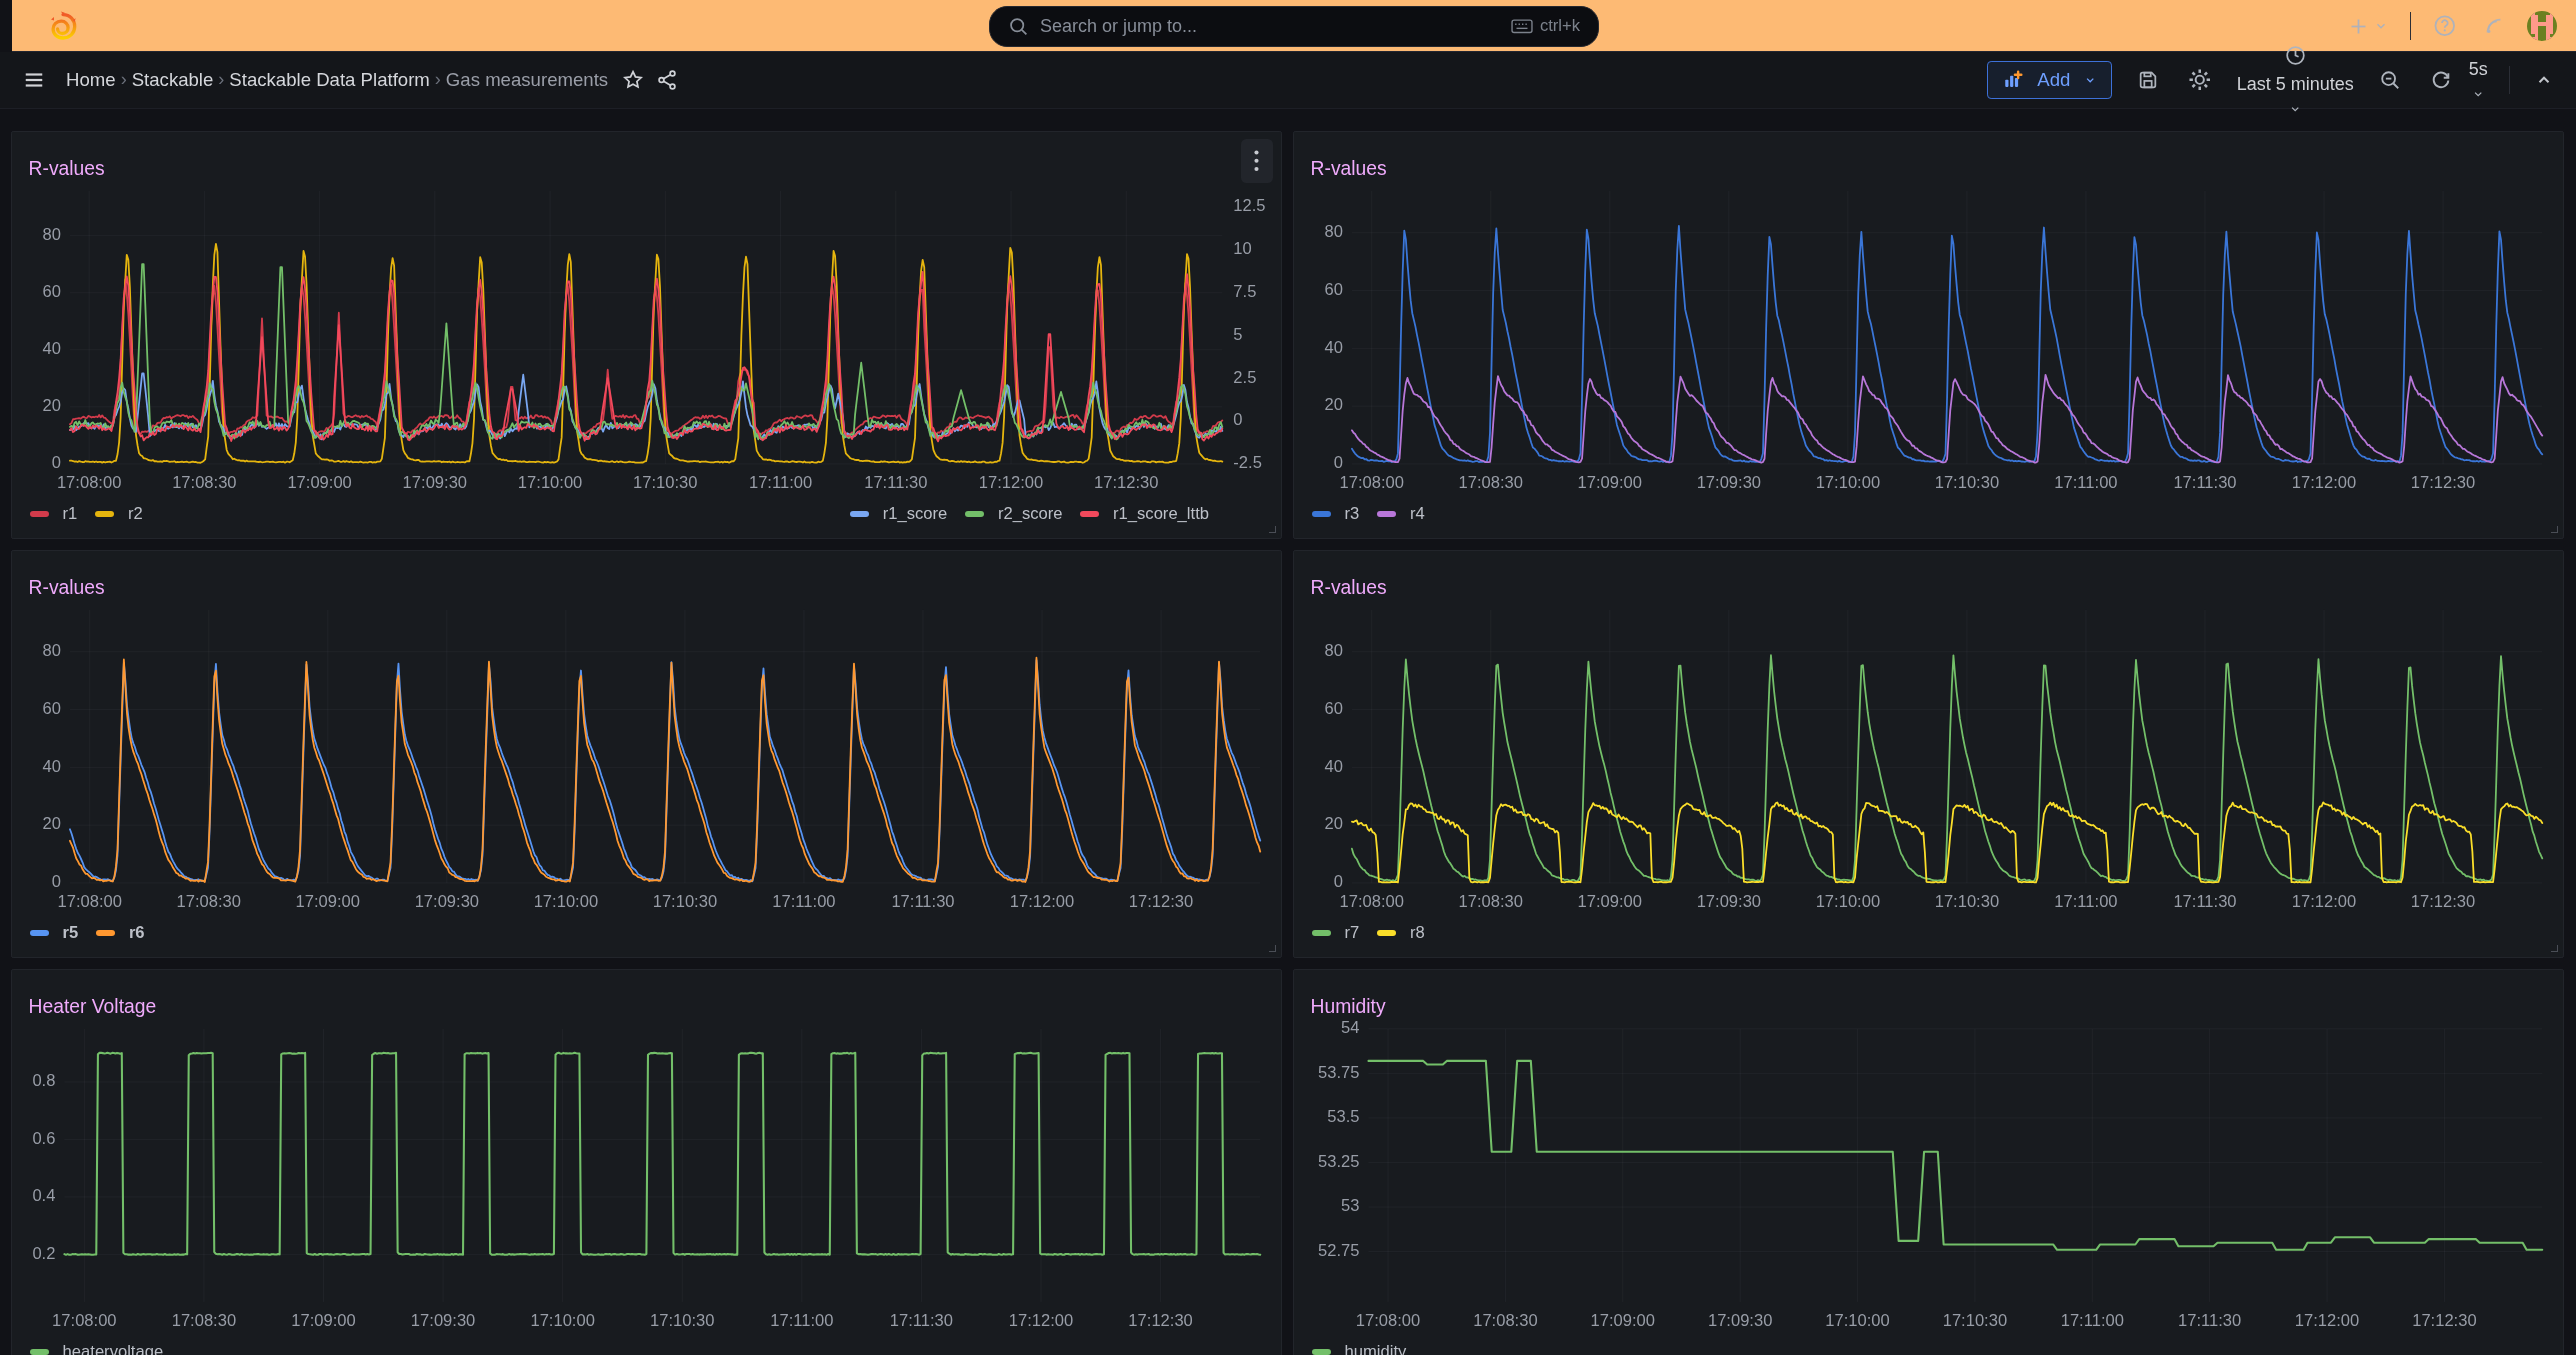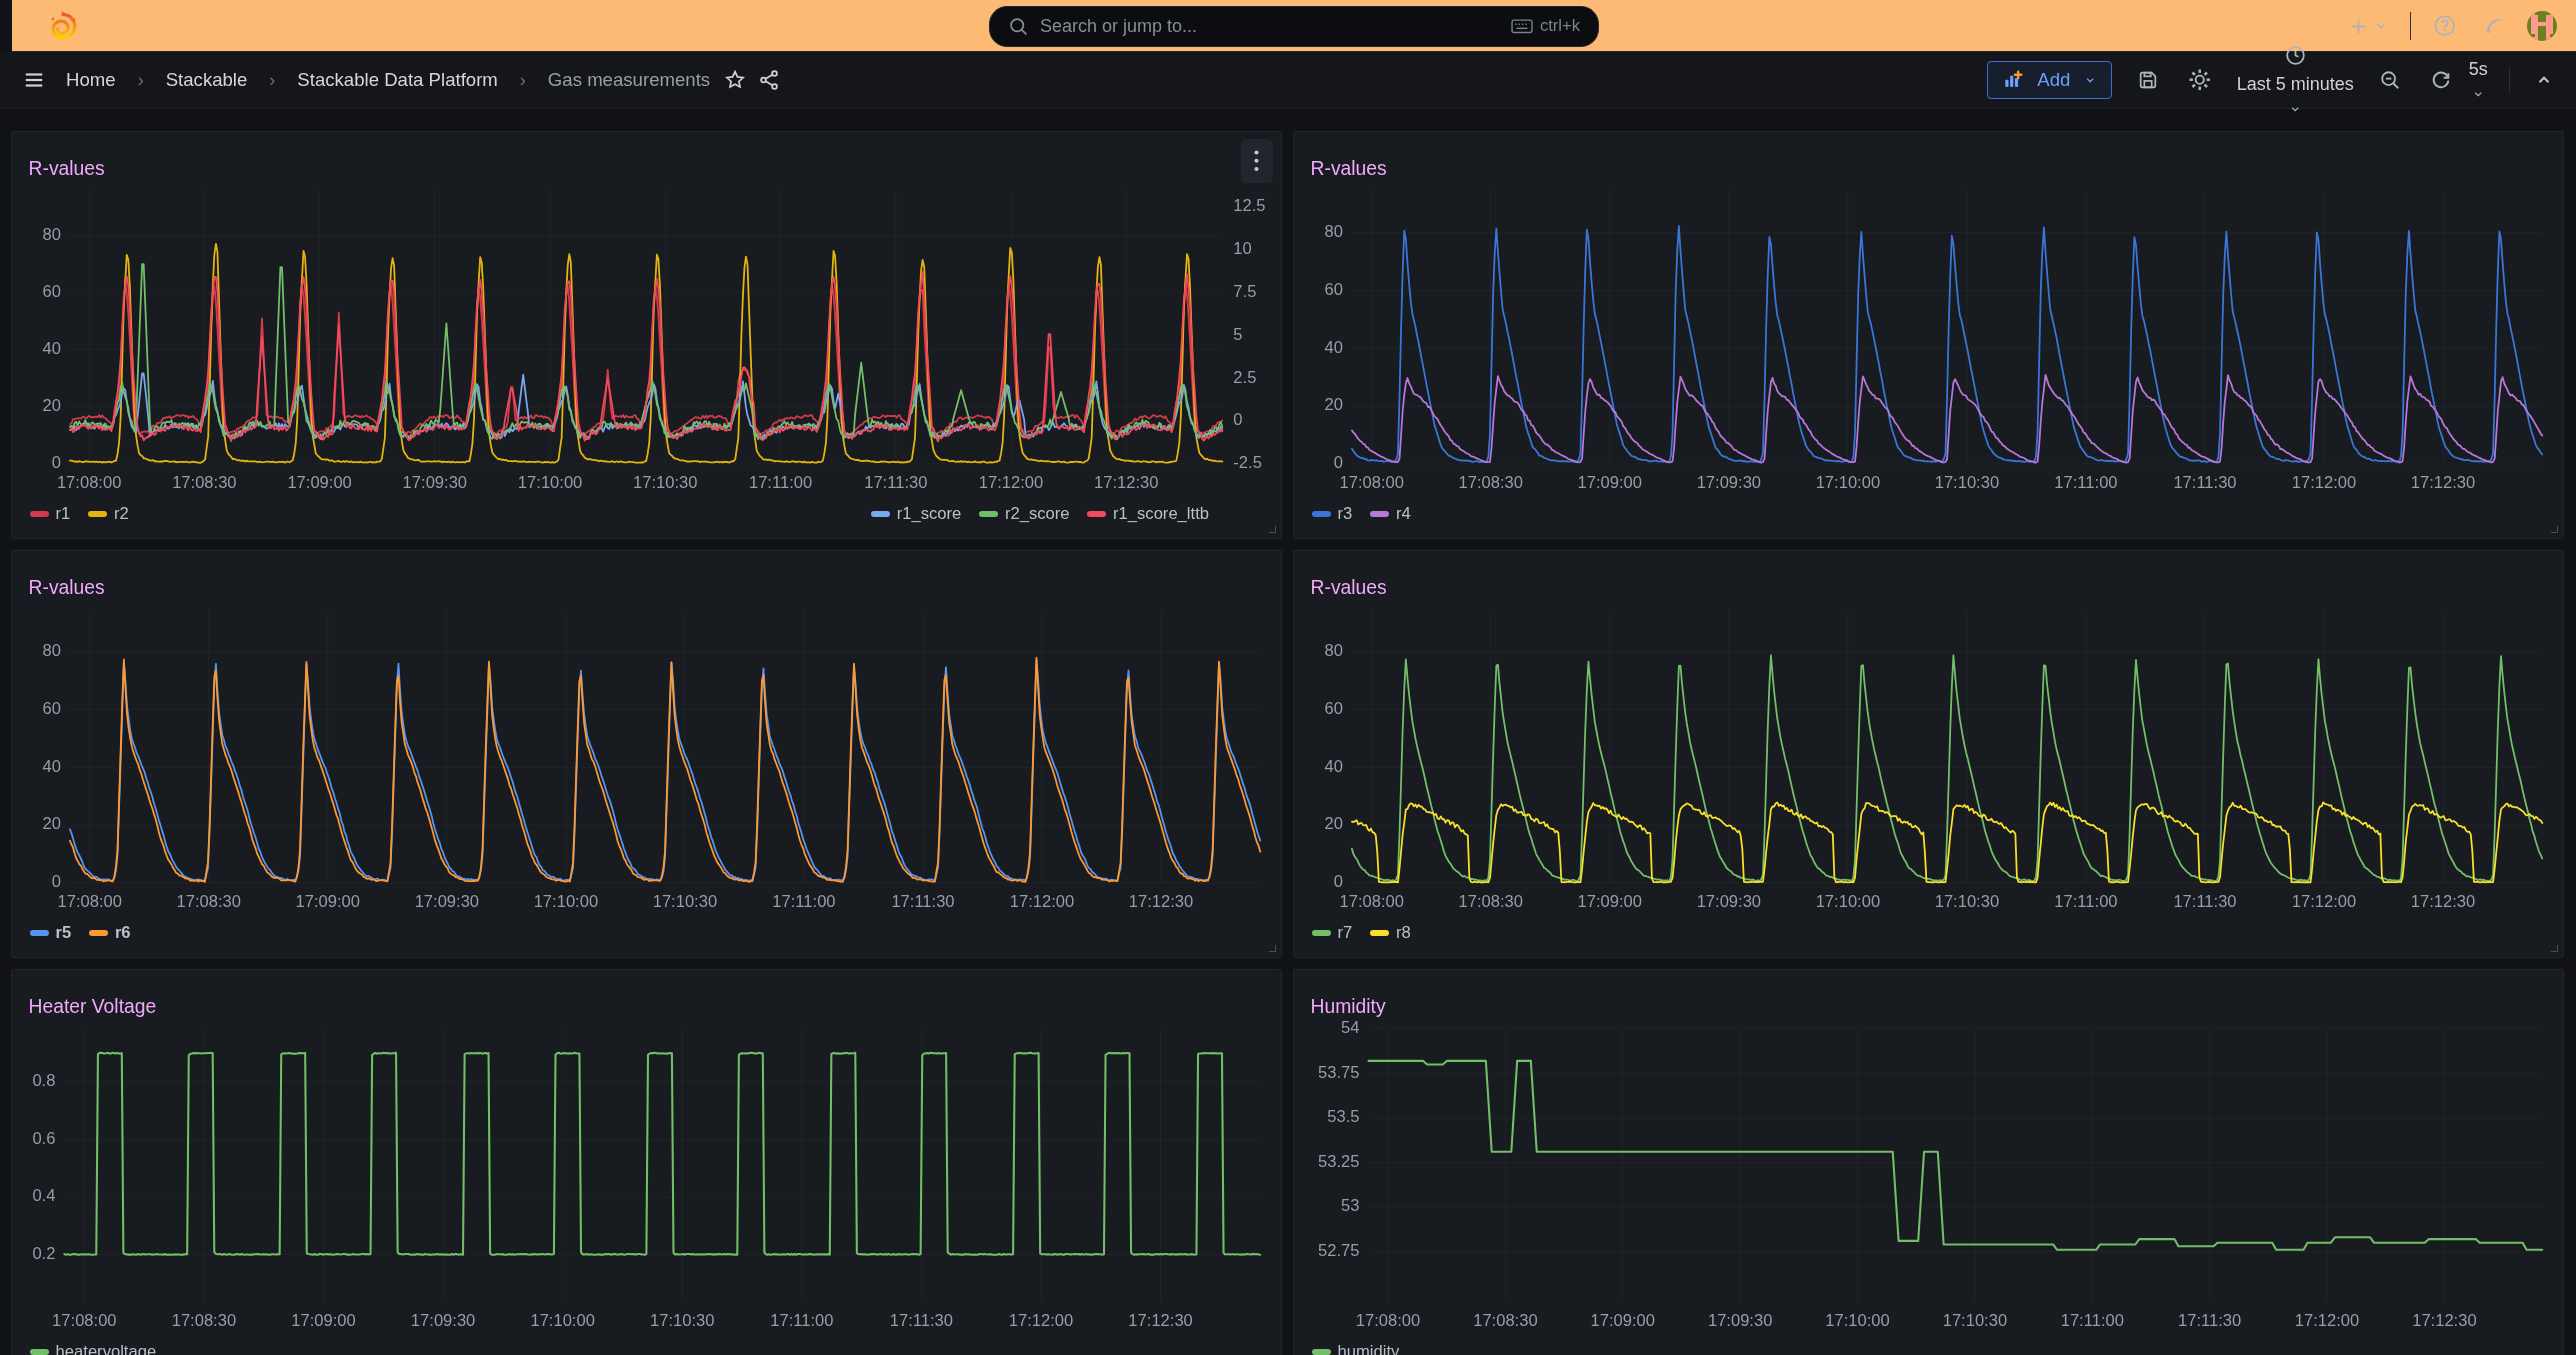--- a/index.html
+++ b/index.html
@@ -16,40 +16,40 @@
   .searchbox input::placeholder { color:#878d98; }
   .kbd-hint { display:flex; align-items:center; gap:7px; color:#7c828c; font-size:16.6px; }
   .top-right { position:absolute; right:19.3px; top:0; height:52px; display:flex; align-items:center; gap:18px; }
   .icon-btn { background:none; border:none; display:flex; align-items:center; justify-content:center;
     cursor:pointer; padding:4.1px; }
   .vdiv { width:0.7px; height:28px; background:#2b2e36; }
   .avatar { width:30px; height:30px; border-radius:50%; overflow:hidden; }
 
   .subbar { position:absolute; top:52px; left:0; right:0; height:57px; background:#14161a;
     border-bottom:0.7px solid #1d1f26; display:flex; align-items:center; padding:0 19.3px; }
-  .crumbs { display:flex; align-items:center; gap:22px; margin-left:16.6px; font-size:18.6px; }
+  .crumbs { display:flex; gap:5px; margin-left:16.6px; font-size:18.6px; }
   .crumb { color:#d5d7dc; cursor:pointer; }
   .crumb.current { color:#9a9ea8; }
   .crumb-sep { color:#6b707b; font-size:18px; }
   .subbar-right { margin-left:auto; display:flex; align-items:center; gap:21px; }
   .add-btn { display:flex; align-items:center; gap:14px; border:0.7px solid #3d71d9; border-radius:4.1px;
     background:rgba(61,113,217,0.10); color:#6e9fff; font-size:18.6px; padding:7px 14px; cursor:pointer; }
   .tool-text { color:#d0d2d7; font-size:18px; display:flex; align-items:center; gap:8.3px; cursor:pointer;flex-direction:column; }
 
   .dash { position:absolute; top:108px; left:0; right:0; height:1247px; padding:23px 11px 0;
     display:grid; grid-template-columns:1271px 1271px; gap:11px; grid-auto-rows:408px; }
   .panel { position:relative; background:#181b1f; border:0.7px solid #22252b; border-radius:2.1px; }
   .panel-title { position:absolute; top:26px; left:16.6px; font-size:19.3px; color:#f0abfc; font-weight:500; cursor:pointer; }
   .chart { position:absolute; inset:0; }
   .gridline { stroke:rgba(204,204,220,0.08); stroke-width:1; }
   .ticktext { fill:#989da7; font-size:24px; font-family:"Liberation Sans",sans-serif; }
   .legend { position:absolute; top:372px; left:18px; right:23px; display:flex;
     justify-content:space-between; pointer-events:none; }
   .lgroup { display:flex; align-items:center; gap:18px; }
-  .litem { display:flex; align-items:center; gap:7px; pointer-events:auto; cursor:pointer; }
+  .litem { display:flex; align-items:center; gap:14px; pointer-events:auto; cursor:pointer; }
   .lchip { width:18.6px; height:6.2px; border-radius:3.4px; display:inline-block; }
   .llabel { font-size:16.6px; color:#bcc0c8; }
   .kebab { position:absolute; top:7px; right:8.3px; width:32px; height:44px; background:#22252b;
     border-radius:5.5px; display:flex; align-items:center; justify-content:center; cursor:pointer; }
   .resize-corner { position:absolute; right:4.8px; bottom:4.8px; width:7.6px; height:7.6px;
     border-right:1.4px solid #4a4e56; border-bottom:1.4px solid #4a4e56; cursor:nwse-resize; }
   svg { display:block; }
 </style>
 </head>
 <body>

